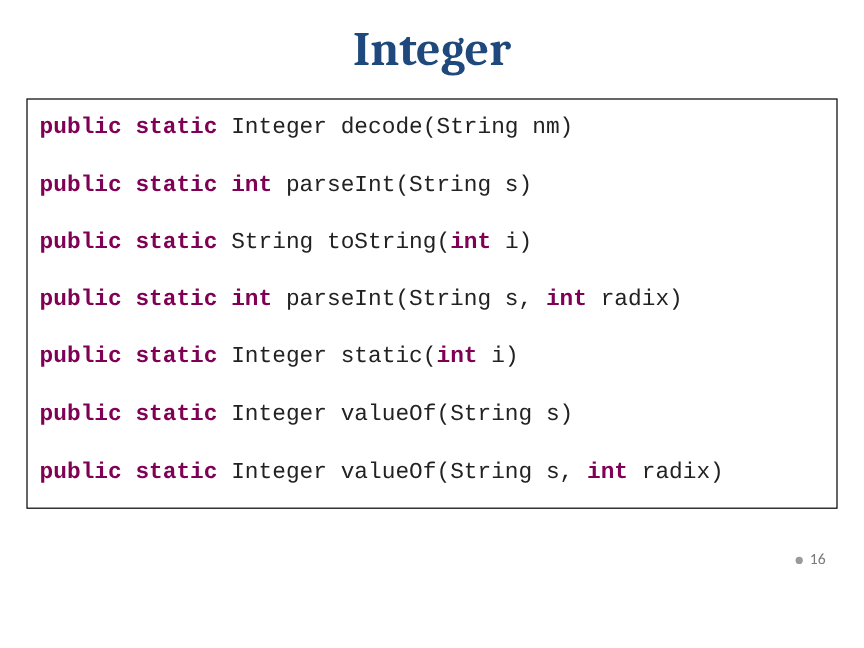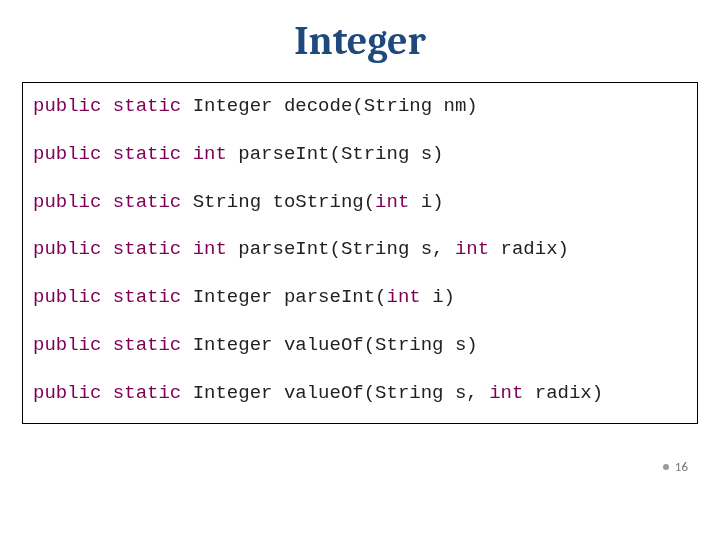--- a/index.html
+++ b/index.html
@@ -2,41 +2,41 @@
 <html><head>
 <meta charset="utf-8">
 <style>
   * { margin: 0; padding: 0; box-sizing: border-box; }
   html, body { width: 720px; height: 540px; background: #fff; font-family: Calibri, "Segoe UI", Arial, sans-serif; }
   .slide { width: 720px; height: 484px; position: relative; padding: 0; }
   .title { text-align: center; font-size: 40px; font-weight: bold; color: #1f497d; padding-top: 18px; font-family: Cambria, Georgia, "Times New Roman", serif; }
   .code-box { margin: 18px 22px 0 22px; border: 1.5px solid #000; padding: 12px 10px 18px 10px; font-family: Consolas, "Courier New", monospace; font-size: 19px; line-height: 1.25; color: #222; background: #fff; }
   .code-line { white-space: pre; margin-bottom: 24px; }
   .code-line:last-child { margin-bottom: 0; }
-  .kw { color: #7f0055; font-weight: normal; }
+  .kw { color: #7f0055; font-weight: bold; }
   .page-num { position: absolute; bottom: 10px; right: 32px; font-size: 13px; color: #7a7a7a; display: flex; align-items: center; gap: 6px; }
   .bullet { width: 6px; height: 6px; border-radius: 50%; background: #9a9a9a; display: inline-block; }
 </style>
 </head>
 <body>
 
 <div class="slide">
   <div class="title">Integer</div>
 
   <div class="code-box">
 
     <div class="code-line"><span class="kw">public</span> <span class="kw">static</span> <span>Integer</span> <span>decode(String nm)</span></div>
 
     <div class="code-line"><span class="kw">public</span> <span class="kw">static</span> <span class="kw">int</span> <span>parseInt(String s)</span></div>
 
     <div class="code-line"><span class="kw">public</span> <span class="kw">static</span> <span>String</span> <span>toString(</span><span class="kw">int</span><span> i)</span></div>
 
     <div class="code-line"><span class="kw">public</span> <span class="kw">static</span> <span class="kw">int</span> <span>parseInt(String s, </span><span class="kw">int</span><span> radix)</span></div>
 
-    <div class="code-line"><span class="kw">public</span> <span class="kw">static</span> <span>Integer</span> <span>parseInt(</span><span class="kw">int</span><span> i)</span></div>
+    <div class="code-line"><span class="kw">public</span> <span class="kw">static</span> <span>Integer</span> <span>static(</span><span class="kw">int</span><span> i)</span></div>
 
     <div class="code-line"><span class="kw">public</span> <span class="kw">static</span> <span>Integer</span> <span>valueOf(String s)</span></div>
 
     <div class="code-line"><span class="kw">public</span> <span class="kw">static</span> <span>Integer</span> <span>valueOf(String s, </span><span class="kw">int</span><span> radix)</span></div>
 
   </div>
 
   <div class="page-num">
     <span class="bullet"></span>
     <span>16</span>

